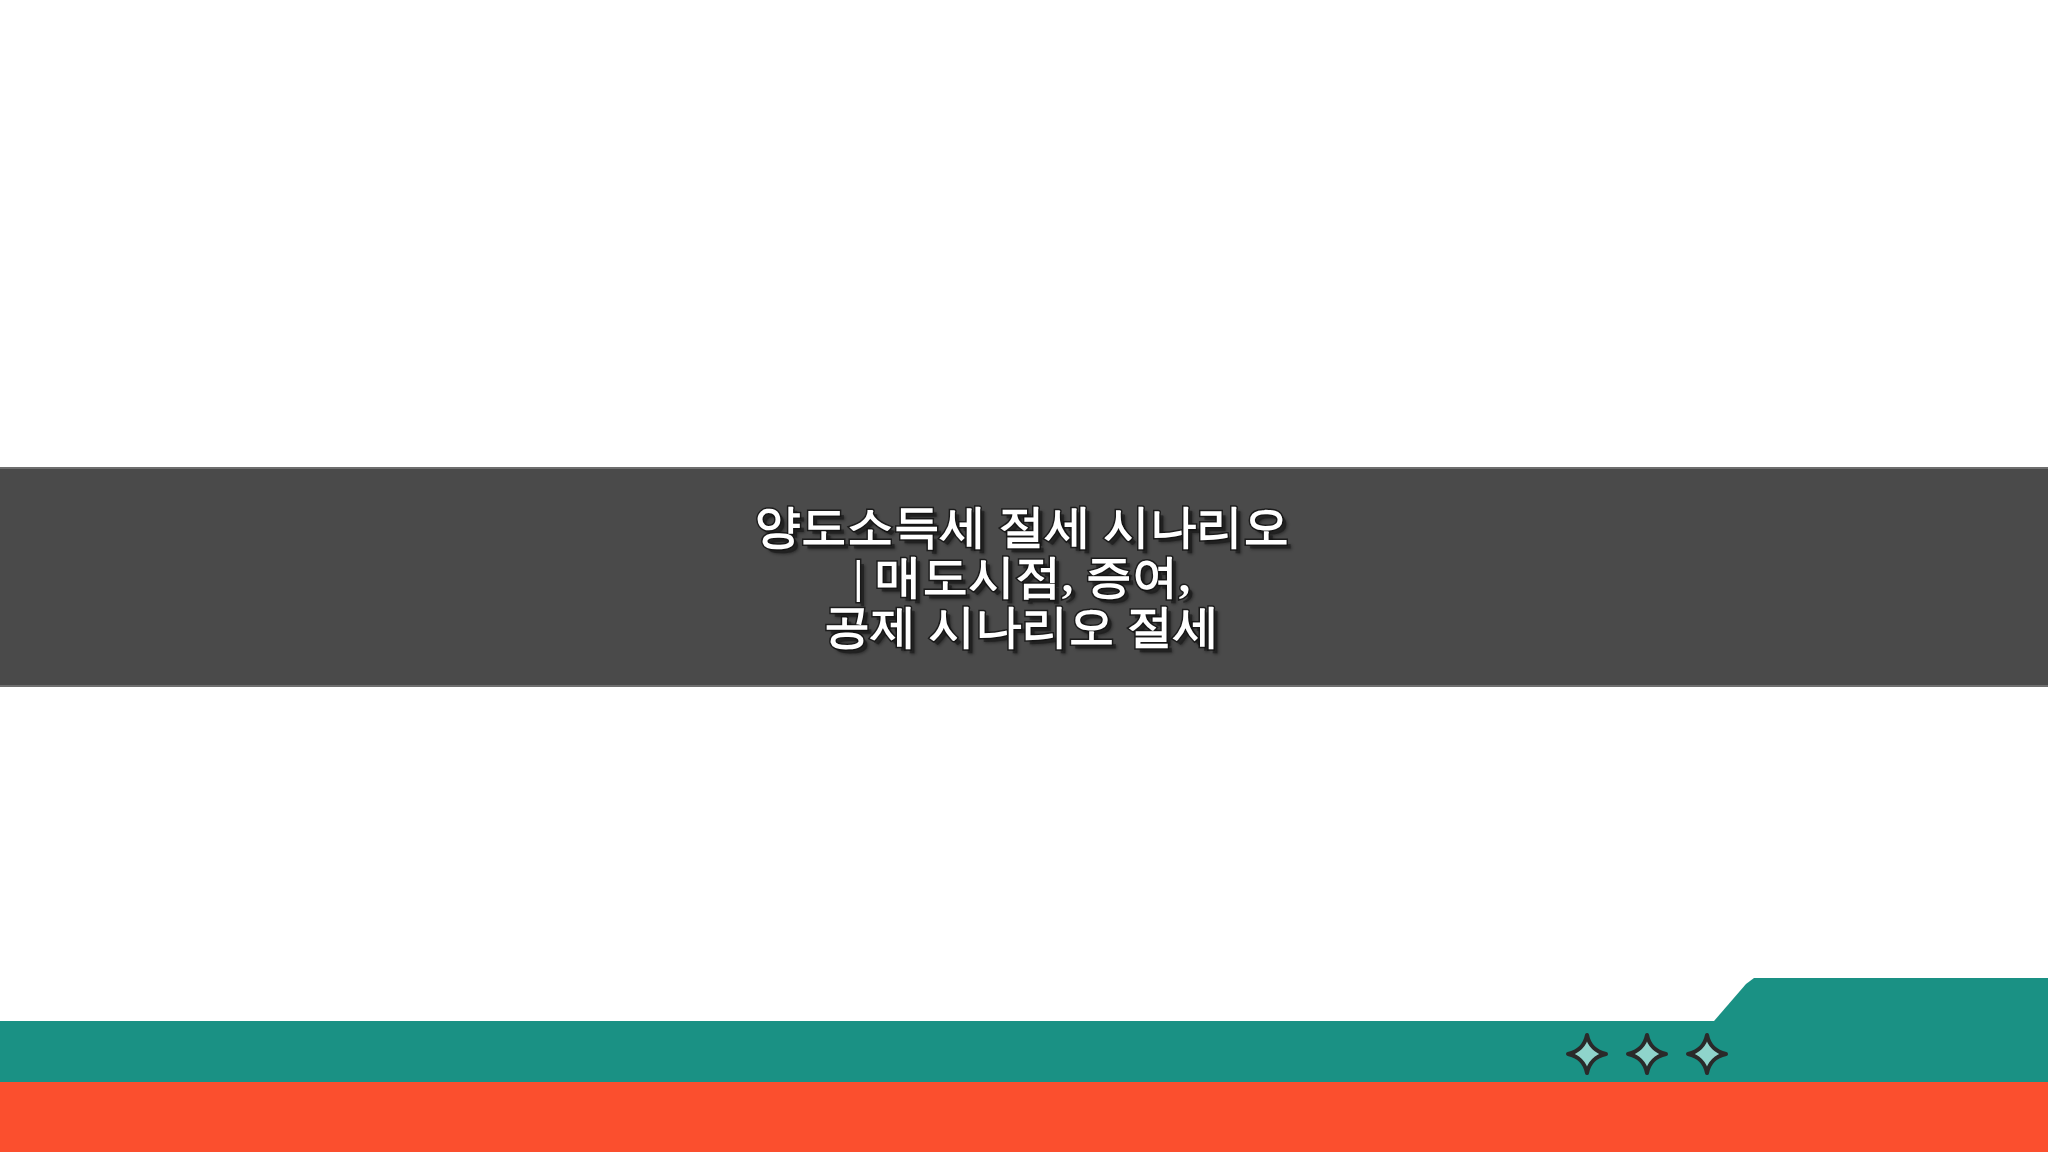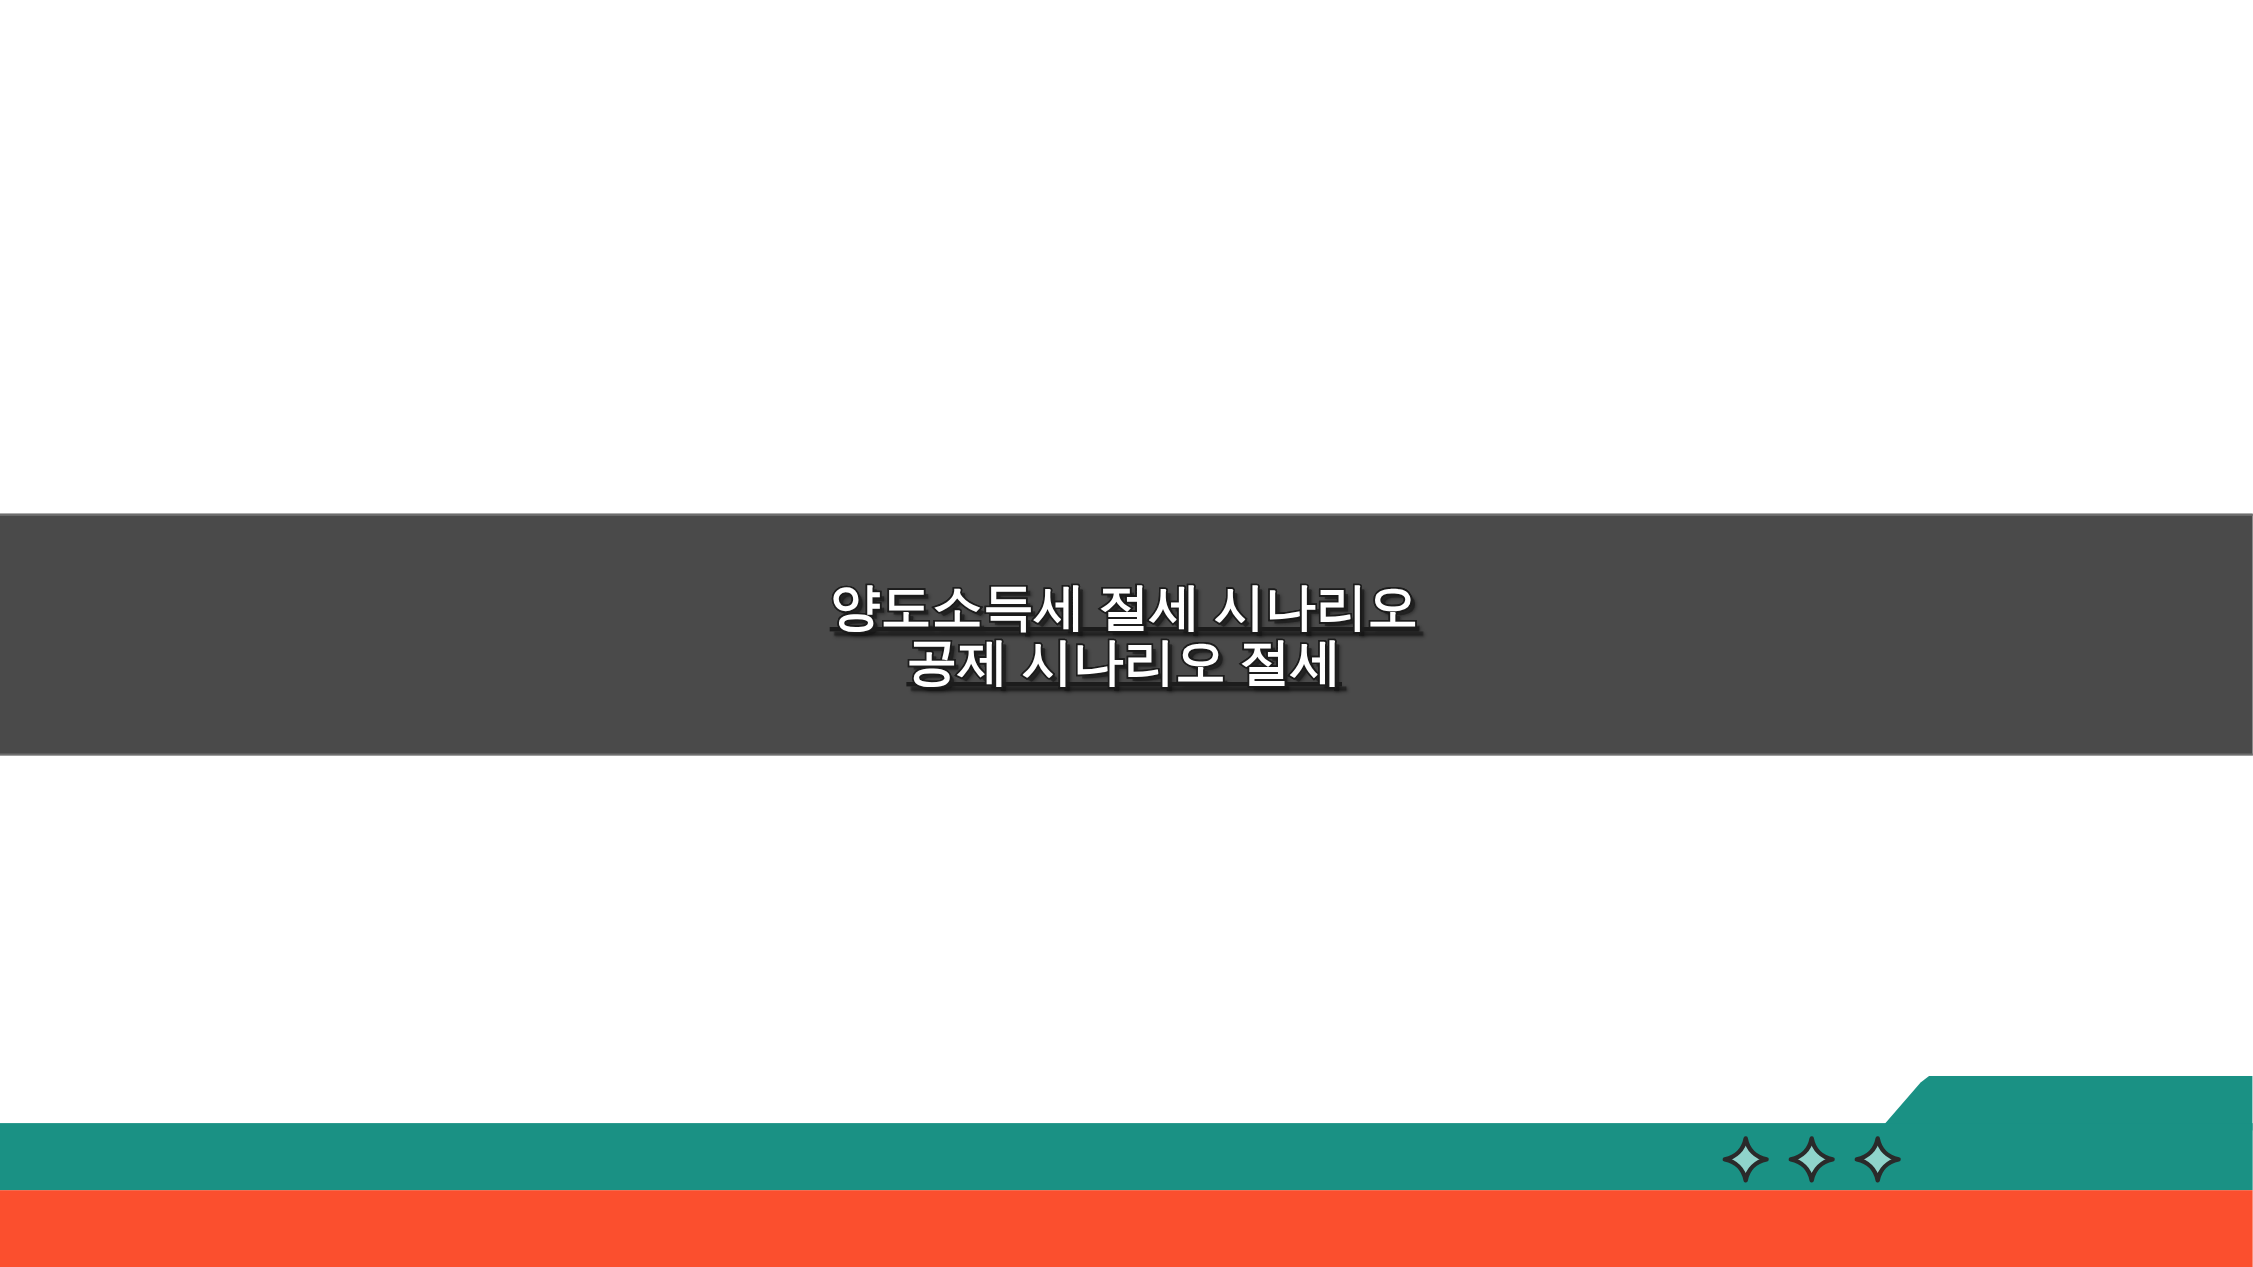--- a/index.html
+++ b/index.html
@@ -60,21 +60,20 @@
     font-weight: bold;
     font-size: 46px;
     letter-spacing: 0.5px;
     color: #ffffff;
     padding: 2px 0;
     -webkit-text-stroke: 3px #1c1c1c;
     paint-order: stroke fill;
     text-shadow:
        4px 4px 0 rgba(20,20,20,0.55),
        5px 5px 3px rgba(10,10,10,0.45);
-    text-decoration: underline;
   }
 
   
   .white-mid {
     position: absolute;
     left: 0;
     top: 687px;
     width: 2048px;
     height: 291px;
     background: #ffffff;
@@ -140,20 +139,21 @@
 </head>
 <body>
 
 <div id="canvas">
 
   <div class="white-top"></div>
 
   <div class="title-band">
     <div class="title-stack">
       <span class="title-line">양도소득세 절세 시나리오</span>
+      <span class="title-line">| 매도시점, 증여,</span>
       <span class="title-line">공제 시나리오 절세</span>
     </div>
   </div>
 
   <div class="white-mid"></div>
 
   <div class="footer">
 
     <div class="footer-step"></div>
 

